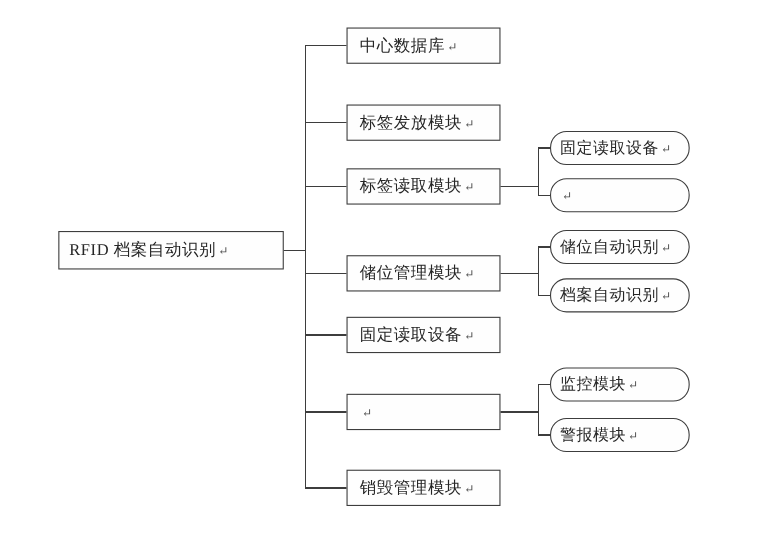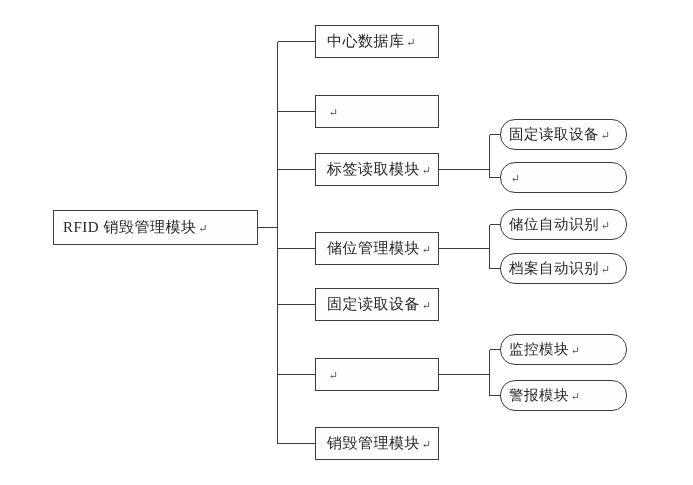--- a/index.html
+++ b/index.html
@@ -39,21 +39,21 @@
     font-size: 15px;
     color: #262626;
     letter-spacing: 0.5px;
     white-space: nowrap;
   }
   .node-root {
     left: 53px;  top: 210px;  width: 205px; height: 35px;
     padding-left: 9px;
   }
   .node-l1 {
-    left: 315px; width: 124px; height: 33px;
+    left: 315px; width: 140px; height: 33px;
     padding-left: 11px;
   }
   .node-l2 {
     left: 500px; width: 127px; height: 31px;
     padding-left: 8px;
     font-size: 14.5px;
     border-radius: 15px;
   }
   .ret {
     color: #4f4f4f;
@@ -92,29 +92,30 @@
     <path d="M489.5 224.5 L500 224.5"></path>
     <path d="M489.5 268.5 L500 268.5"></path>
 
     <path d="M435 374.5 L489.5 374.5"></path>
     <path d="M489.5 349.5 L489.5 395.5"></path>
     <path d="M489.5 349.5 L500 349.5"></path>
     <path d="M489.5 395.5 L500 395.5"></path>
   </svg>
 
   <div class="node node-root">
-    <span>RFID 销毁管理模块</span>
+    <span>RFID 档案自动识别</span>
     <span class="ret">↵</span>
   </div>
 
   <div class="node node-l1" style="top:25px">
     <span>中心数据库</span>
     <span class="ret">↵</span>
   </div>
   <div class="node node-l1" style="top:95px">
+    <span>标签发放模块</span>
     <span class="ret">↵</span>
   </div>
   <div class="node node-l1" style="top:153px">
     <span>标签读取模块</span>
     <span class="ret">↵</span>
   </div>
   <div class="node node-l1" style="top:232px">
     <span>储位管理模块</span>
     <span class="ret">↵</span>
   </div>

